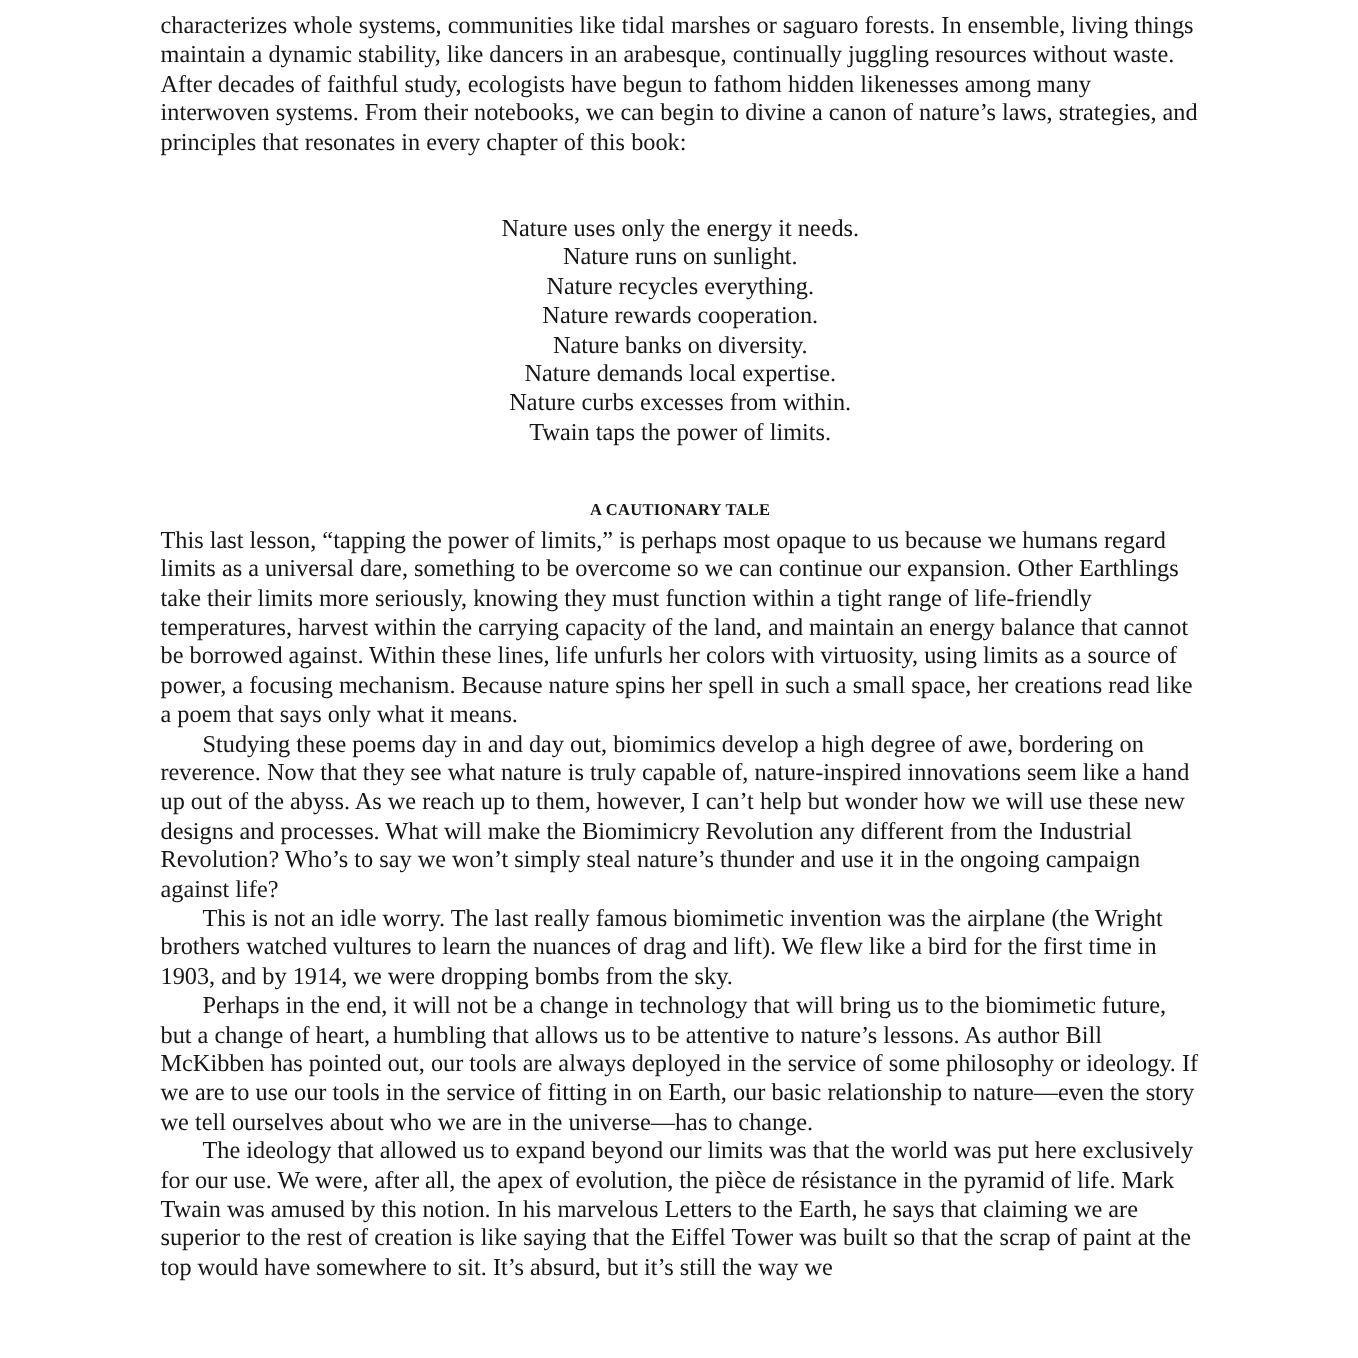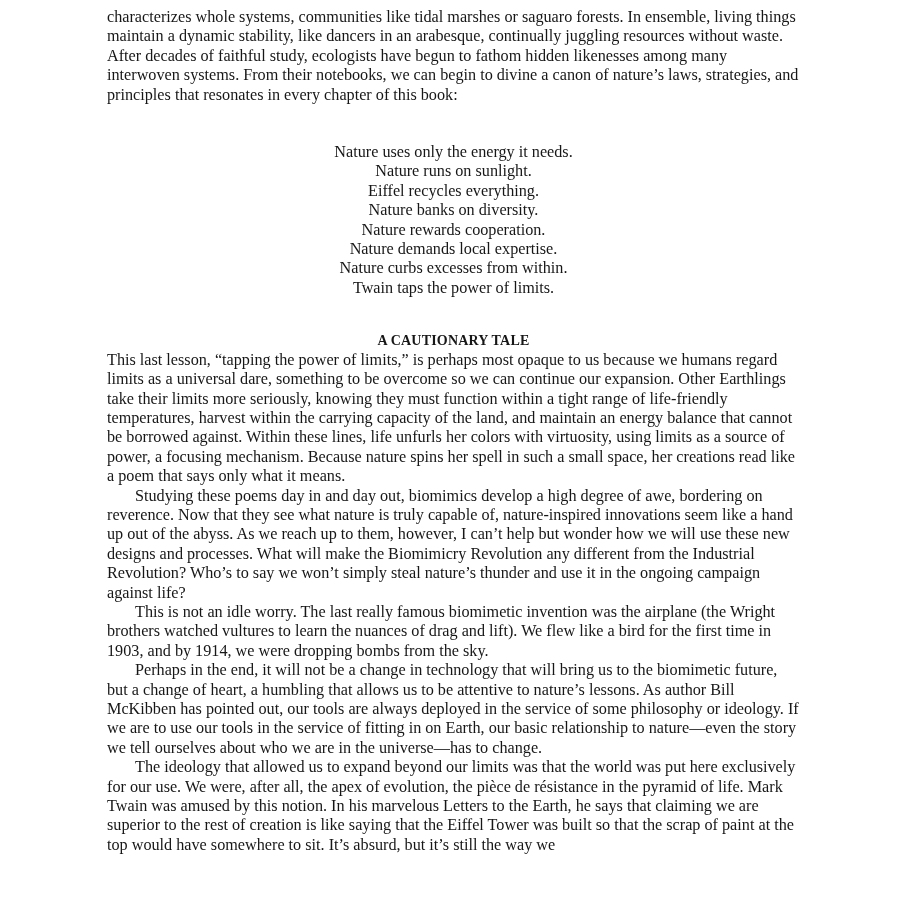--- a/index.html
+++ b/index.html
@@ -20,40 +20,40 @@
   .page p { margin: 0; }
   .canon-block {
     margin-top: 38px;
     text-align: center;
   }
   .canon-line { white-space: nowrap; }
   .section-heading {
     margin-top: 33px;
     text-align: center;
     font-weight: 700;
-    font-size: 14px;
+    font-size: 11px;
     letter-spacing: 0.2px;
   }
   .first-para { margin-top: 15px; }
   .indent { text-indent: 28px; }
   .italic { }
 </style>
 </head>
 <body>
 
 <div class="page">
 
   <p class="continuation">characterizes whole systems, communities like tidal marshes or saguaro forests. In ensemble, living things maintain a dynamic stability, like dancers in an arabesque, continually juggling resources without waste. After decades of faithful study, ecologists have begun to fathom hidden likenesses among many interwoven systems. From their notebooks, we can begin to divine a canon of nature’s laws, strategies, and principles that resonates in every chapter of this book:</p>
 
   <div class="canon-block">
     <div class="canon-line">Nature uses only the energy it needs.</div>
     <div class="canon-line">Nature runs on sunlight.</div>
-    <div class="canon-line">Eiffel recycles everything.</div>
+    <div class="canon-line">Nature recycles everything.</div>
+    <div class="canon-line">Nature rewards cooperation.</div>
     <div class="canon-line">Nature banks on diversity.</div>
-    <div class="canon-line">Nature rewards cooperation.</div>
     <div class="canon-line">Nature demands local expertise.</div>
     <div class="canon-line">Nature curbs excesses from within.</div>
     <div class="canon-line">Twain taps the power of limits.</div>
   </div>
 
   <div class="section-heading">A CAUTIONARY TALE</div>
 
   <p class="first-para">This last lesson, “tapping the power of limits,” is perhaps most opaque to us because we humans regard limits as a universal dare, something to be overcome so we can continue our expansion. Other Earthlings take their limits more seriously, knowing they must function within a tight range of life-friendly temperatures, harvest within the carrying capacity of the land, and maintain an energy balance that cannot be borrowed against. Within these lines, life unfurls her colors with virtuosity, using limits as a source of power, a focusing mechanism. Because nature spins her spell in such a small space, her creations read like a poem that says only what it means.</p>
 
   <p class="indent">Studying these poems day in and day out, biomimics develop a high degree of awe, bordering on reverence. Now that they see what nature is truly capable of, nature-inspired innovations seem like a hand up out of the abyss. As we reach up to them, however, I can’t help but wonder how we will use these new designs and processes. What will make the Biomimicry Revolution any different from the Industrial Revolution? Who’s to say we won’t simply steal nature’s thunder and use it in the ongoing campaign against life?</p>

